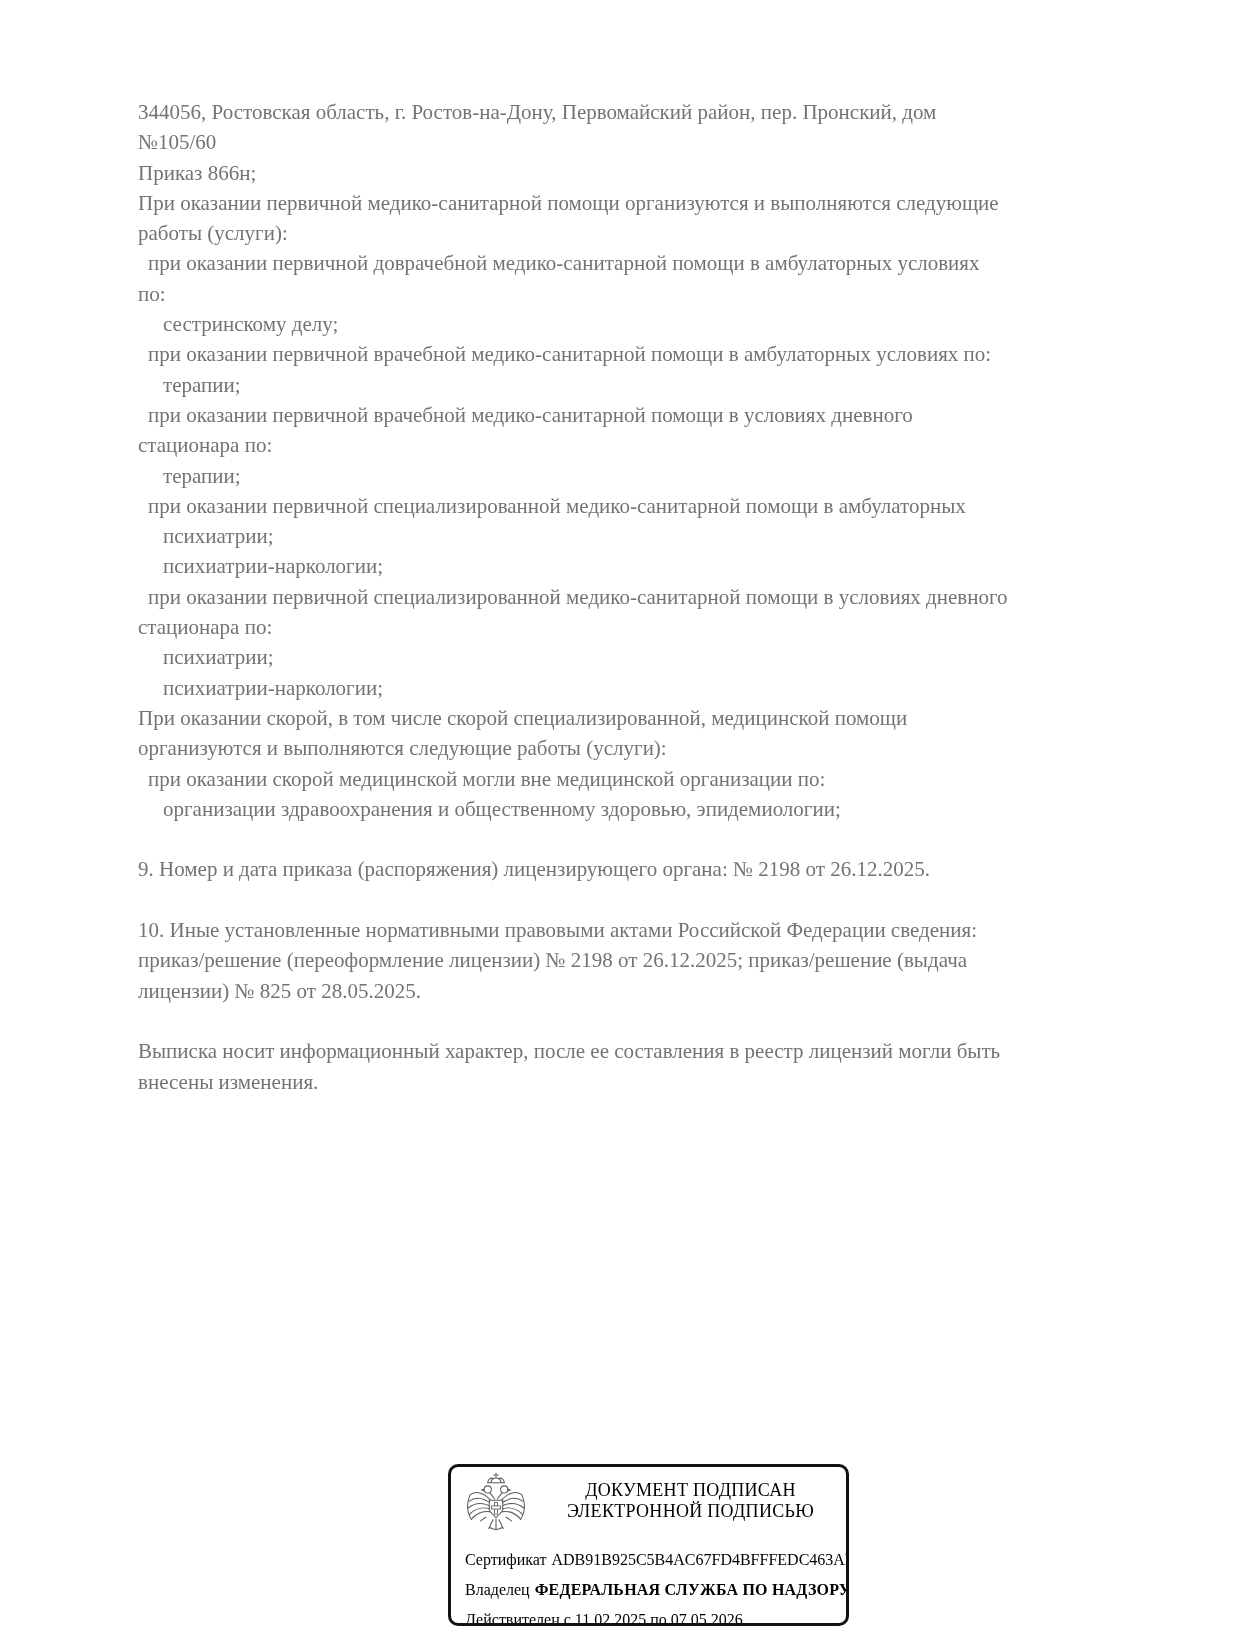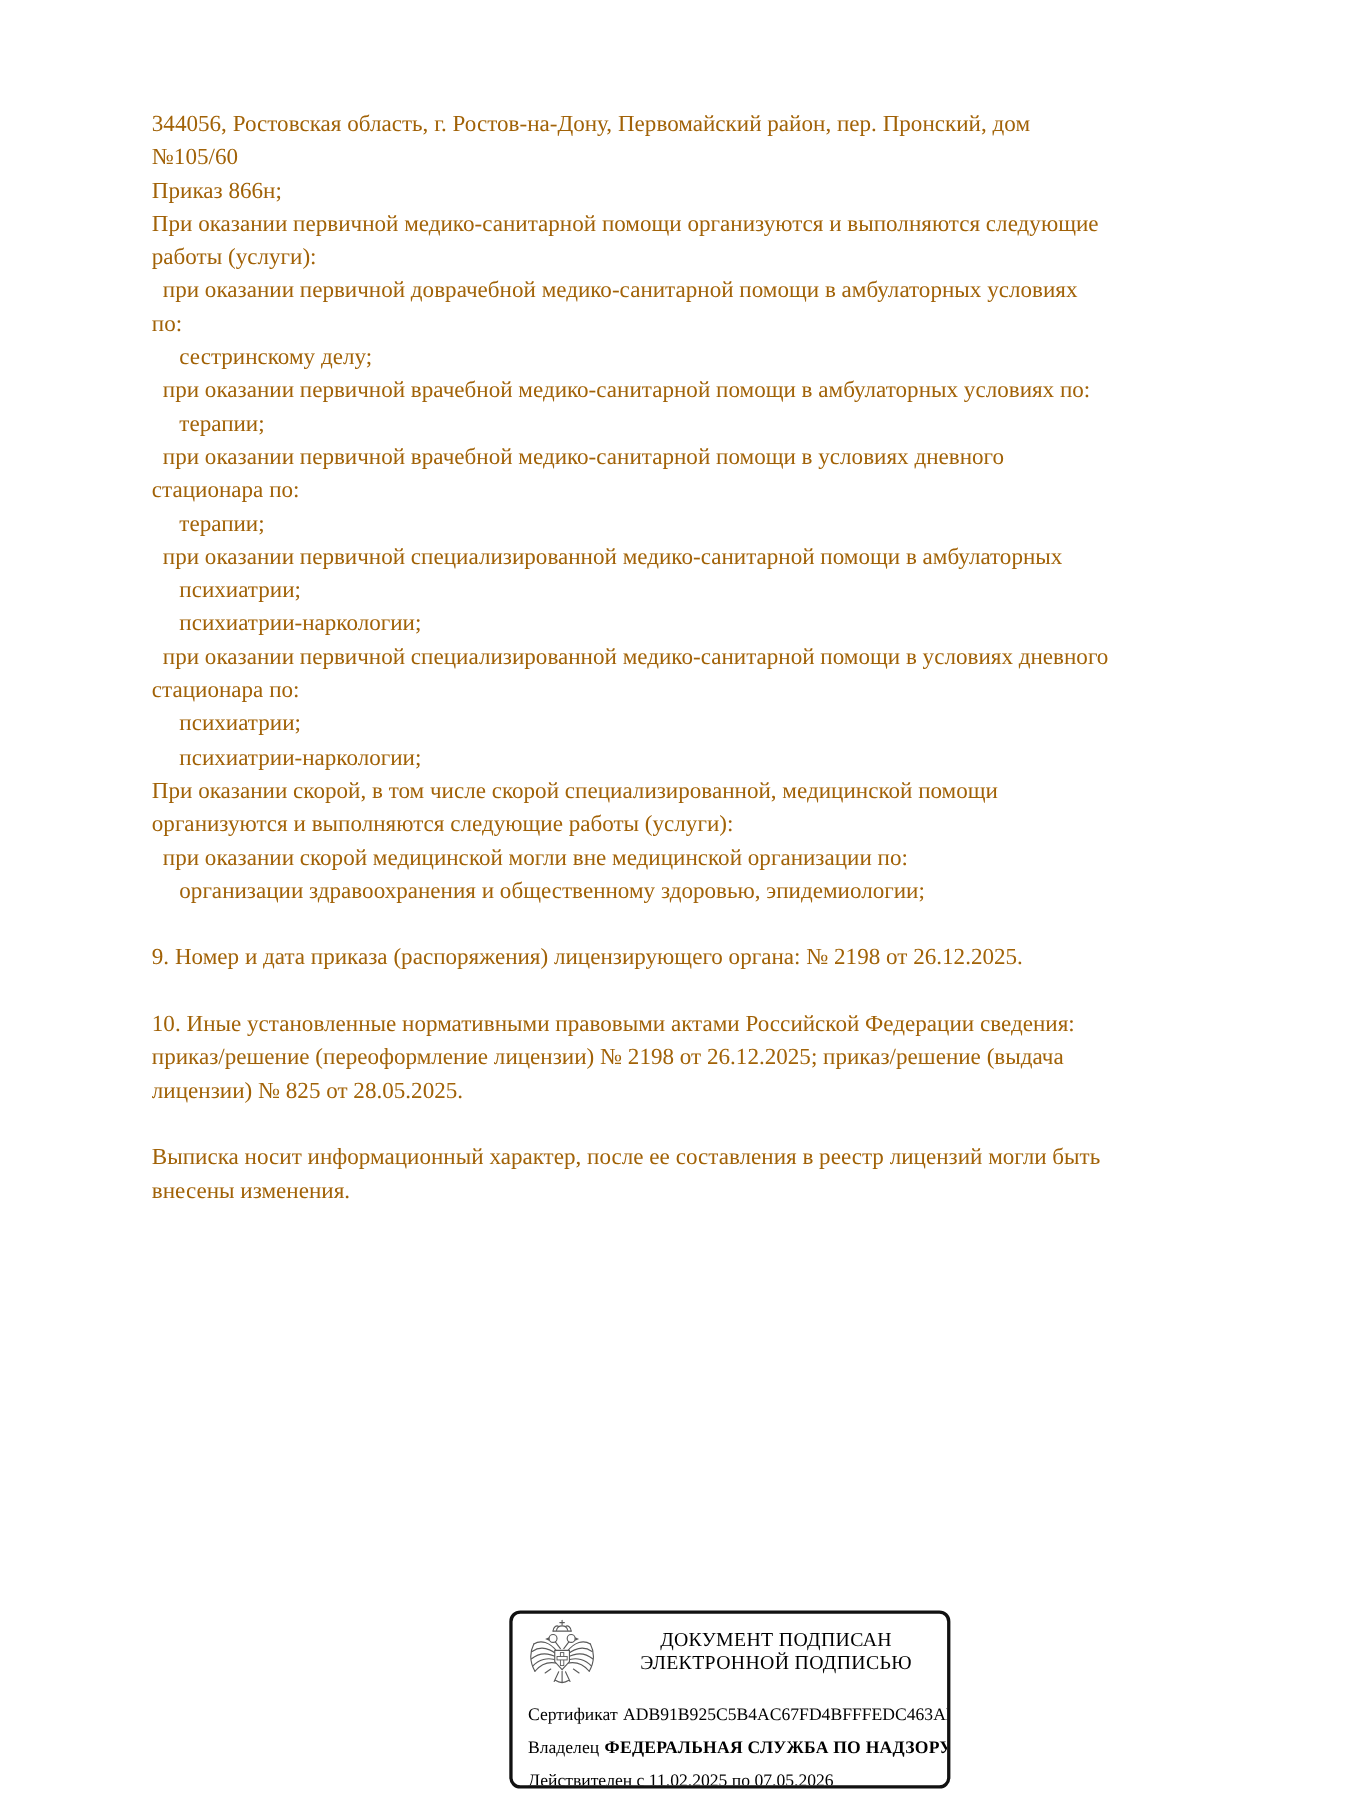--- a/index.html
+++ b/index.html
@@ -16,28 +16,28 @@
   .doc-body {
     position: absolute;
     left: 138px;
     top: 97px;
     width: 1000px;
   }
   .doc-line {
     font-size: 21px;
     line-height: 30.3px;
     white-space: pre;
-    color: #a16207;
+    color: #737373;
   }
   .indent-1 { padding-left: 10px; }
   .indent-2 { padding-left: 25px; }
 
   .stamp {
     position: absolute;
-    left: 463px;
+    left: 448px;
     top: 1464px;
     width: 401px;
     height: 162px;
     border: 3px solid #111111;
     border-radius: 10px;
     background: #ffffff;
     overflow: hidden;
   }
   .emblem {
     position: absolute;

